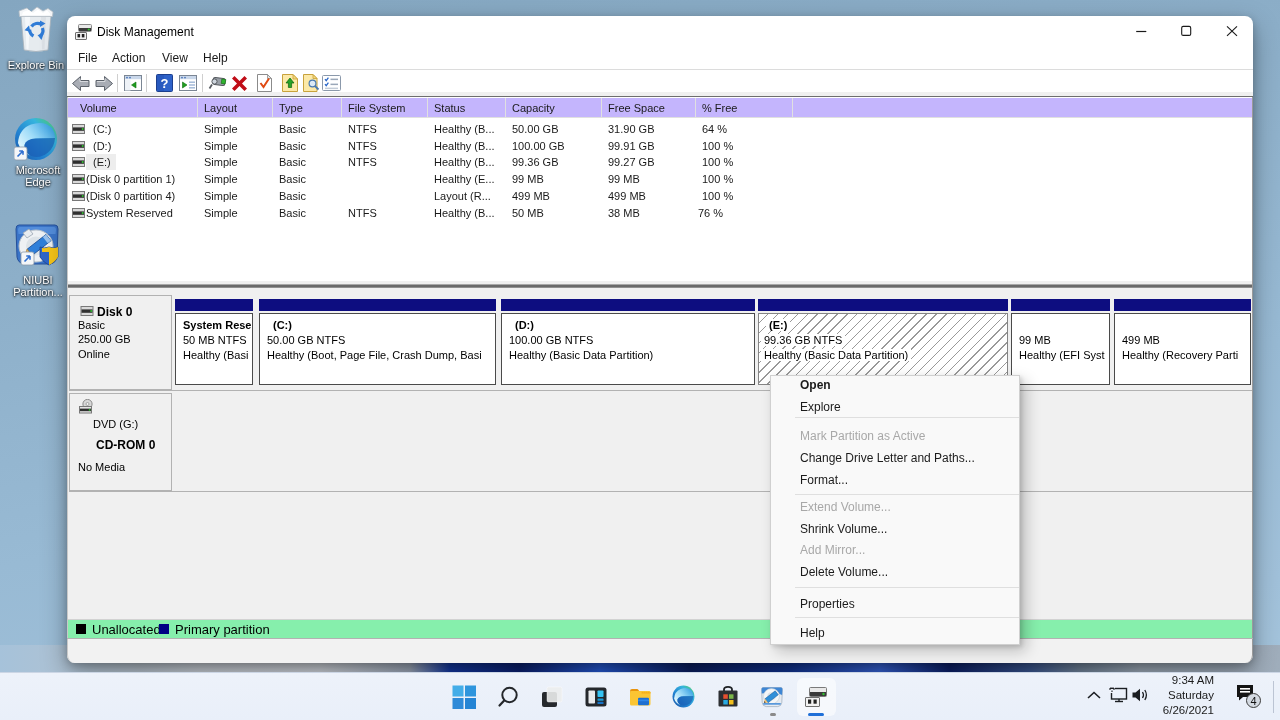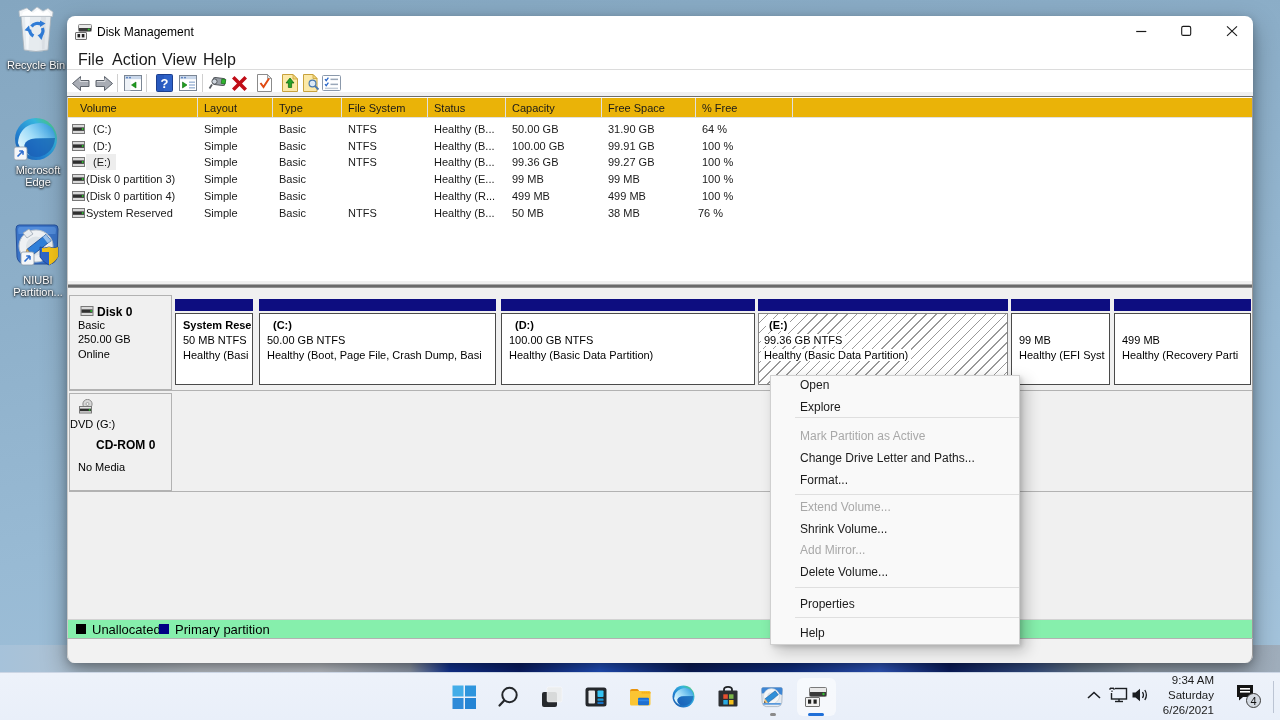--- a/index.html
+++ b/index.html
@@ -22,38 +22,38 @@
   text-shadow: 0 1px 2px rgba(0,0,0,.9), 0 0 3px rgba(0,0,0,.8); line-height:12px; }
 
 
 #win { position:absolute; left:67px; top:16px; width:1186px; height:647px;
   background:#fff; border-radius:8px;
   box-shadow: 0 10px 26px rgba(0,0,0,.34), 0 3px 9px rgba(0,0,0,.22);
 }
 #titlebar { position:absolute; left:0; top:0; width:100%; height:31px; }
 #title { position:absolute; left:30px; top:9px; font-size:12px; color:#000; }
 
-#menubar { position:absolute; left:0; top:31px; width:100%; height:22px; font-size:16px; color:#1a1a1a; }
+#menubar { position:absolute; left:0; top:31px; width:100%; height:22px; font-size:12px; color:#1a1a1a; }
 #menubar span { position:absolute; top:4px; }
 #menubar-line { position:absolute; left:0; top:53px; width:100%; height:1px; background:#dcdcdc; }
 
 #toolbar { position:absolute; left:0; top:54px; width:100%; height:26px; background:#fff; }
 .tsep { position:absolute; top:4px; width:1px; height:18px; background:#cfcfcf; }
 #toolbar-grey { position:absolute; left:0; top:76px; width:100%; height:4px; background:#f0f0f0; }
 #content-topline { position:absolute; left:0; top:80px; width:100%; height:1px; background:#6e6e6e; }
 
 
 #content { position:absolute; left:0px; top:81px; width:1186px; height:542px;
   border-left:1px solid #c8c8c8; border-right:1px solid #9a9a9a; background:#f0f0f0; }
 
 #listpane { position:absolute; left:0; top:0; width:100%; height:184px; background:#fff; }
 #splitter { position:absolute; left:0; top:187px; width:100%; height:4px;
   background:linear-gradient(180deg,#a8a8a8 0 1px, #6a6a6a 1px 3px, #909090 3px); }
 #graphtopline { position:absolute; left:0; top:198px; width:100%; height:1px; background:#e4e4e4; }
-#lvheader { position:absolute; left:0; top:1px; width:100%; height:20px; background:#eab308; border-bottom:1px solid #e0e0e0; }
+#lvheader { position:absolute; left:0; top:1px; width:100%; height:20px; background:#c4b5fd; border-bottom:1px solid #e0e0e0; }
 .hcol { position:absolute; top:0; height:20px; border-right:1px solid #e0e0e0; font-size:11px; color:#1a1a1a; }
 .hcol span { position:absolute; left:6px; top:4px; }
 .lvrow { position:absolute; left:0; width:100%; height:17px; font-size:11px; color:#1a1a1a; }
 .lvrow div { position:absolute; top:2px; }
 .vicon { position:absolute; left:4px; top:3px; }
 
 
 #graphpane { position:absolute; left:0; top:198px; width:100%; height:324px; background:#f0f0f0; }
 .diskhdr { position:absolute; left:1px; width:103px; background:#f0f0f0; border:1px solid #b2b2b2; font-size:11px; color:#000; }
 .rowline { position:absolute; left:1px; width:1183px; height:1px; background:#b2b2b2; }
@@ -98,21 +98,21 @@
       <path d="M14.5 20.5 A 7.5 7.5 0 0 1 24.5 18.5"></path>
       <path d="M25.5 22 A 7.5 7.5 0 0 1 22.5 30.5"></path>
       <path d="M16.5 30 A 7.5 7.5 0 0 1 12.6 23.5"></path>
     </g>
     <g fill="#2f7bd6">
       <path d="M23 14.5 L28.5 17.5 L23 21 Z"></path>
       <path d="M26.5 28 L24.5 34 L20.5 29 Z"></path>
       <path d="M12 19.5 L13.5 26 L7.5 24.2 Z"></path>
     </g>
   </svg>
-  <div class="dlabel" style="left:0px;top:59px;width:72px;">Recycle Bin</div>
+  <div class="dlabel" style="left:0px;top:59px;width:72px;">Explore Bin</div>
 
   <svg class="abs" style="left:14px;top:117px;" width="46" height="46" viewBox="0 0 46 46">
     <defs>
       <linearGradient id="eg1" x1="1" y1="0" x2="0" y2="1">
         <stop offset="0" stop-color="#54d34d"></stop>
           <stop offset="0.3" stop-color="#36b4de"></stop>
           <stop offset="0.65" stop-color="#2180d0"></stop>
           <stop offset="1" stop-color="#1b55a4"></stop>
       </linearGradient>
       <linearGradient id="eg2" x1="0" y1="0.9" x2="1" y2="0.2">
@@ -321,38 +321,38 @@
             <div style="left:444px;">99.36 GB</div>
             <div style="left:540px;">99.27 GB</div>
             <div style="left:634px;">100 %</div>
         </div>
         <div class="lvrow" style="top:74px;">
           <svg class="vicon" width="13" height="10" viewBox="0 0 13 10">
               <rect x="0.5" y="0.5" width="12" height="9" fill="#d9d9d9" stroke="#787878"></rect>
               <rect x="1" y="3.4" width="11" height="3.4" fill="#303030"></rect>
               <circle cx="10.7" cy="5.1" r="1" fill="#2fc12f"></circle>
             </svg>
-          <div style="left:18px;">(Disk 0 partition 3)</div>
+          <div style="left:18px;">(Disk 0 partition 1)</div>
             <div style="left:136px;">Simple</div>
             <div style="left:211px;">Basic</div>
             <div style="left:366px;">Healthy (E...</div>
             <div style="left:444px;">99 MB</div>
             <div style="left:540px;">99 MB</div>
             <div style="left:634px;">100 %</div>
         </div>
         <div class="lvrow" style="top:91px;">
           <svg class="vicon" width="13" height="10" viewBox="0 0 13 10">
               <rect x="0.5" y="0.5" width="12" height="9" fill="#d9d9d9" stroke="#787878"></rect>
               <rect x="1" y="3.4" width="11" height="3.4" fill="#303030"></rect>
               <circle cx="10.7" cy="5.1" r="1" fill="#2fc12f"></circle>
             </svg>
           <div style="left:18px;">(Disk 0 partition 4)</div>
             <div style="left:136px;">Simple</div>
             <div style="left:211px;">Basic</div>
-            <div style="left:366px;">Healthy (R...</div>
+            <div style="left:366px;">Layout (R...</div>
             <div style="left:444px;">499 MB</div>
             <div style="left:540px;">499 MB</div>
             <div style="left:634px;">100 %</div>
         </div>
         <div class="lvrow" style="top:108px;">
           <svg class="vicon" width="13" height="10" viewBox="0 0 13 10">
               <rect x="0.5" y="0.5" width="12" height="9" fill="#d9d9d9" stroke="#787878"></rect>
               <rect x="1" y="3.4" width="11" height="3.4" fill="#303030"></rect>
               <circle cx="10.7" cy="5.1" r="1" fill="#2fc12f"></circle>
             </svg>
@@ -383,21 +383,21 @@
       </div>
       <div class="diskhdr" style="top:98px;height:98px;">
         <svg class="abs" style="left:9px;top:5px;" width="16" height="15" viewBox="0 0 16 15">
           <circle cx="8.5" cy="5" r="4.6" fill="#d8d8d8" stroke="#8a8a8a"></circle>
             <circle cx="8.5" cy="5" r="1.5" fill="#f4f4f4" stroke="#8a8a8a" stroke-width="0.7"></circle>
           <rect x="0.5" y="7.5" width="12" height="6.5" fill="#e6e6e6" stroke="#787878"></rect>
             <rect x="1" y="9.6" width="11" height="2.6" fill="#303030"></rect>
             <circle cx="10.6" cy="10.9" r="0.9" fill="#2fc12f"></circle>
         </svg>
         <div class="abs" style="left:26px;top:8px;font-weight:bold;font-size:12px;margin-top:36px;">CD-ROM 0</div>
-        <div class="abs" style="left:0;top:24px;">DVD (G:)</div>
+        <div class="abs" style="left:23px;top:24px;">DVD (G:)</div>
         <div class="abs" style="left:8px;top:67px;">No Media</div>
       </div>
       <div class="rowline" style="top:95px;"></div>
       <div class="rowline" style="top:196px;"></div>
 
       <div class="block" style="left:107px;width:78px;">
         <div class="bbar"></div>
           <div class="bbody"></div>
         <div class="btxt" style="top:20px;font-weight:bold;width:70px;">System Rese</div>
         <div class="btxt" style="top:35px;width:94px;">50 MB NTFS</div>
@@ -443,21 +443,21 @@
       <div style="position:absolute;left:24px;top:2px;">Unallocated</div>
       <div style="position:absolute;left:91px;top:4px;width:10px;height:10px;background:#000084;"></div>
       <div style="position:absolute;left:107px;top:2px;">Primary partition</div>
     </div>
   </div>
   <div id="botline"></div>
   <div id="statusstrip"></div>
 </div>
 
 <div id="ctx">
-  <div class="mi" style="top:1px;">Open</div>
+  <div class="mi" style="top:1px;font-weight:bold;">Open</div>
   <div class="mi" style="top:23px;">Explore</div>
   <div class="msep" style="top:41px;"></div>
   <div class="mi dis" style="top:52px;">Mark Partition as Active</div>
   <div class="mi" style="top:74px;">Change Drive Letter and Paths...</div>
   <div class="mi" style="top:96px;">Format...</div>
   <div class="msep" style="top:118px;"></div>
   <div class="mi dis" style="top:123px;">Extend Volume...</div>
   <div class="mi" style="top:145px;">Shrink Volume...</div>
   <div class="mi dis" style="top:166px;">Add Mirror...</div>
   <div class="mi" style="top:188px;">Delete Volume...</div>

